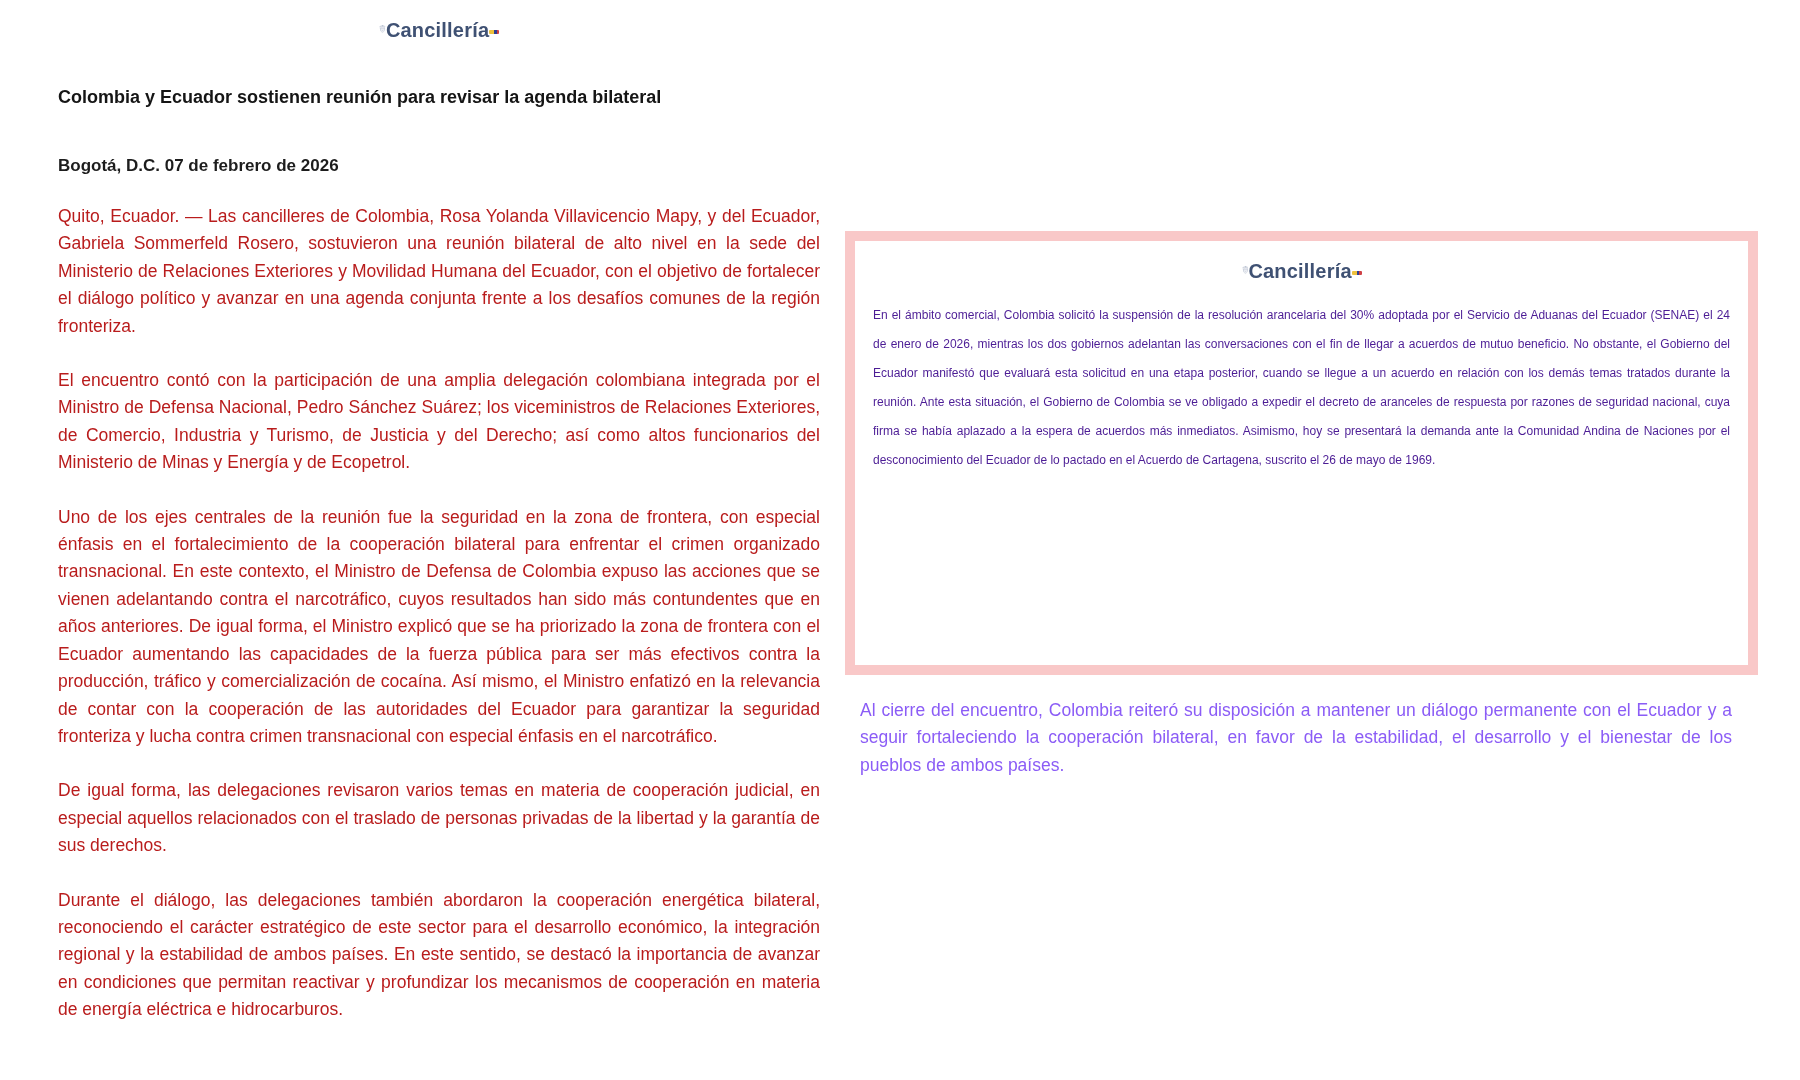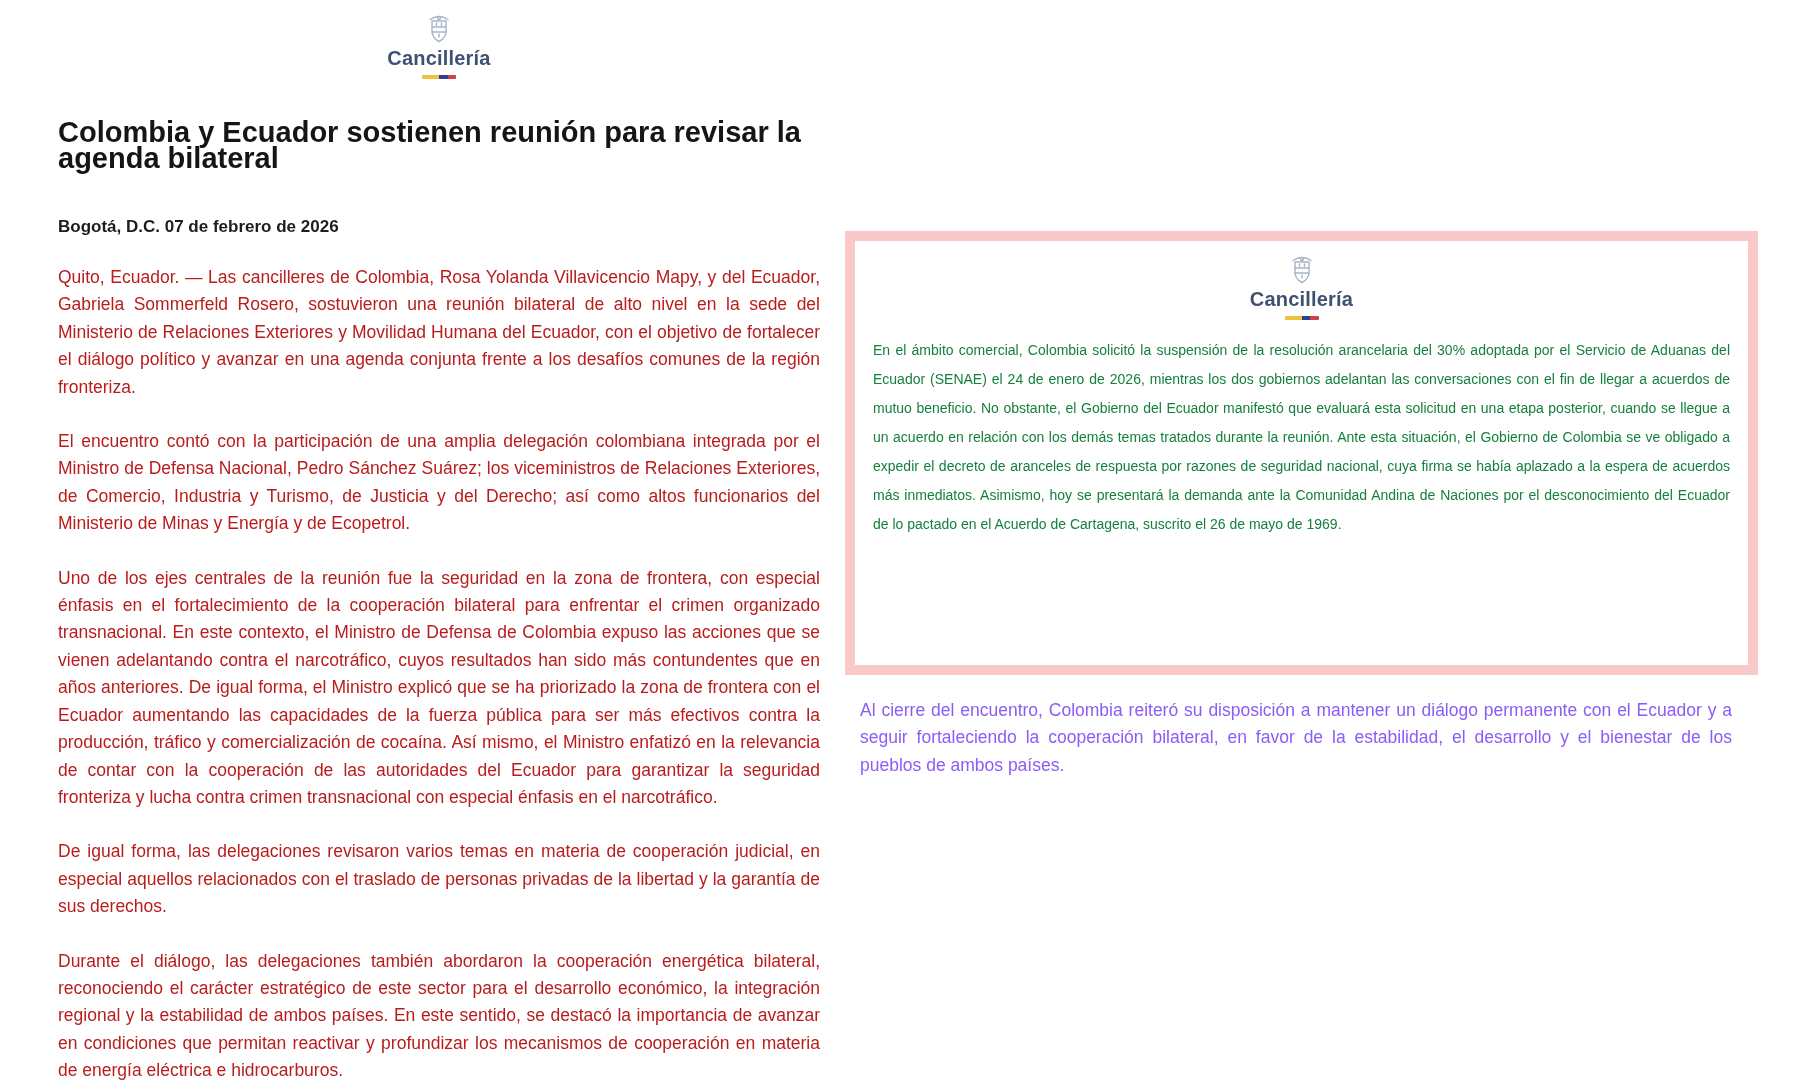--- a/index.html
+++ b/index.html
@@ -7,40 +7,40 @@
     padding: 0;
     width: 1800px;
     height: 1080px;
     background: #ffffff;
     font-family: "Liberation Sans", sans-serif;
     overflow: hidden;
   }
   .page { position: relative; width: 1800px; height: 1080px; background: #ffffff; }
 
   
-  .logo { display: flex; flex-direction: column; align-items: center; user-select: none; }
+  .logo { display: flex; flex-direction: row; align-items: center; user-select: none; }
   .logo .crest { display: block; }
   .logo .wordmark {
     margin-top: 3px;
     font-size: 20px;
     font-weight: bold;
     letter-spacing: 0.2px;
     color: #3f5173;
   }
   .flag-strip { display: flex; width: 34px; height: 4px; margin-top: 5px; border-radius: 1px; overflow: hidden; }
   .flag-strip .f-yellow { width: 50%; height: 100%; background: #eec13d; }
   .flag-strip .f-blue   { width: 25%; height: 100%; background: #2f3f92; }
   .flag-strip .f-red    { width: 25%; height: 100%; background: #cf4046; }
 
   
   .left-col { position: absolute; left: 58px; top: 14px; width: 762px; }
   .left-col .logo { margin: 0 auto; width: 120px; }
   .article-title {
     margin: 40px 0 0 0;
-    font-size: 29px;
+    font-size: 18px;
     line-height: 26px;
     font-weight: bold;
     color: #151515;
   }
   .dateline {
     margin: 46px 0 0 0;
     font-size: 17px;
     font-weight: bold;
     color: #1d1d1d;
   }
@@ -60,23 +60,23 @@
     width: 913px;
     height: 444px;
     box-sizing: border-box;
     border: 10px solid #f9c8c8;
     background: #ffffff;
     padding: 12px 18px 0 18px;
   }
   .highlight-box .logo { margin: 2px auto 0 auto; width: 120px; }
   .highlight-par {
     margin: 16px 0 0 0;
-    font-size: 14px;
+    font-size: 12px;
     line-height: 29px;
-    color: #15803d;
+    color: #4c1d95;
     text-align: justify;
   }
   .closing-par {
     position: absolute;
     left: 860px;
     top: 697px;
     width: 872px;
     font-size: 17.5px;
     line-height: 27.4px;
     color: #8b5cf6;

